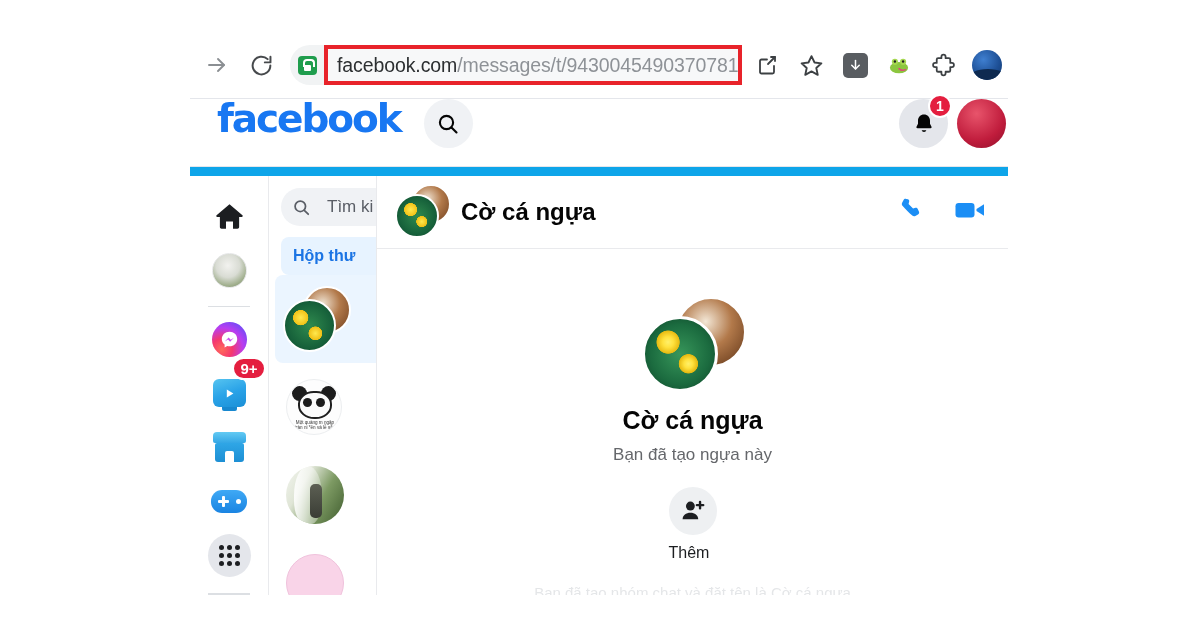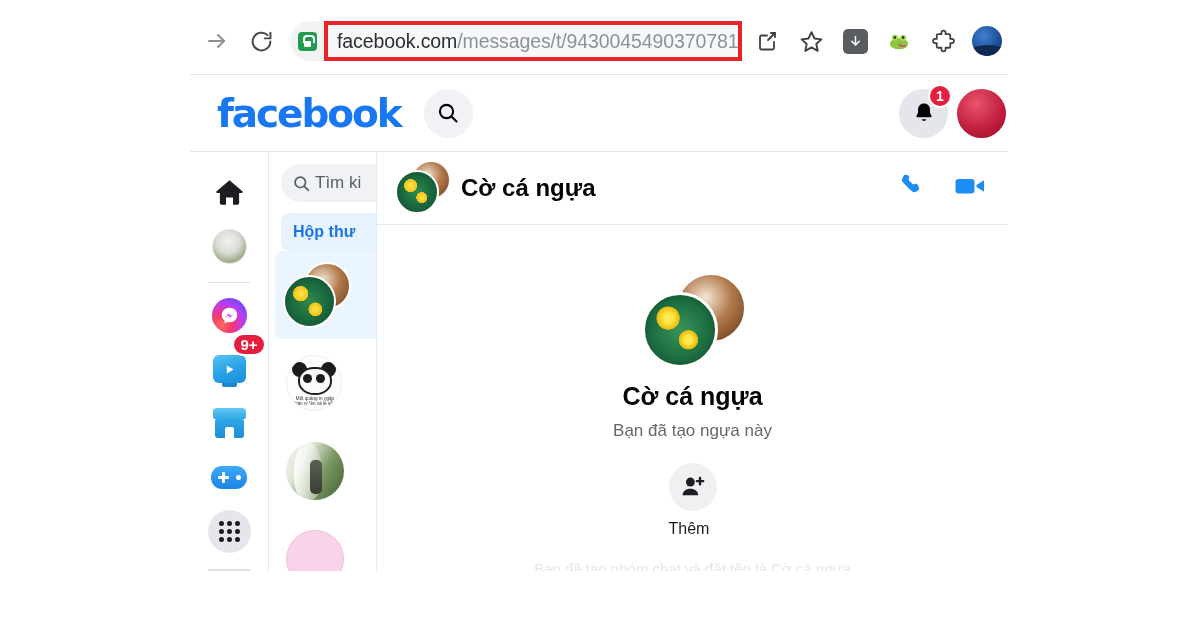--- a/index.html
+++ b/index.html
@@ -6,21 +6,21 @@
   html, body {
     width: 1200px; height: 625px;
     background: #ffffff;
     font-family: "Liberation Sans", sans-serif;
     overflow: hidden;
   }
 
   
   #viewport {
     position: absolute;
-    left: 190px; top: 8px;
+    left: 190px; top: 32px;
     width: 818px; height: 563px;
     background: #0ea5e9;
     overflow: hidden;
   }
 
   
   .toolbar {
     position: absolute; left: 0; top: 0;
     width: 818px; height: 66px;
     background: #ffffff;
@@ -123,25 +123,25 @@
     content: "";
     position: absolute; left: -4px; bottom: -7px;
     width: 40px; height: 18px;
     background: #0e2a50;
     border-radius: 50% 50% 0 0;
   }
 
   
   .fbbar {
     position: absolute; left: 0; top: 66px;
-    width: 818px; height: 78px;
+    width: 818px; height: 69px;
     background: #ffffff;
     border-top: 1px solid #e4e6eb;
     border-bottom: 1px solid #e4e6eb;
-    display: flex; align-items: center;
+    display: flex; align-items: flex-start;
   }
   .fb-logo {
     margin-left: 27px;
     font-size: 39px;
     font-weight: bold;
     color: #1877f2;
     letter-spacing: -2.1px;
     font-family: "DejaVu Sans", sans-serif;
     line-height: 1;
   }
@@ -311,21 +311,21 @@
     padding-top: 12px;
   }
   .cl-search {
     margin-left: 12px;
     height: 38px;
     width: 150px;
     border-radius: 19px;
     background: #f0f2f5;
     display: flex; align-items: center;
     padding-left: 11px;
-    gap: 4px;
+    gap: 16px;
   }
   .cl-search-text {
     font-size: 17px; color: #5a5e66;
     white-space: nowrap;
   }
   .cl-tab {
     margin: 11px 0 0 12px;
     height: 38px; width: 150px;
     border-radius: 8px;
     background: #e7f3ff;

